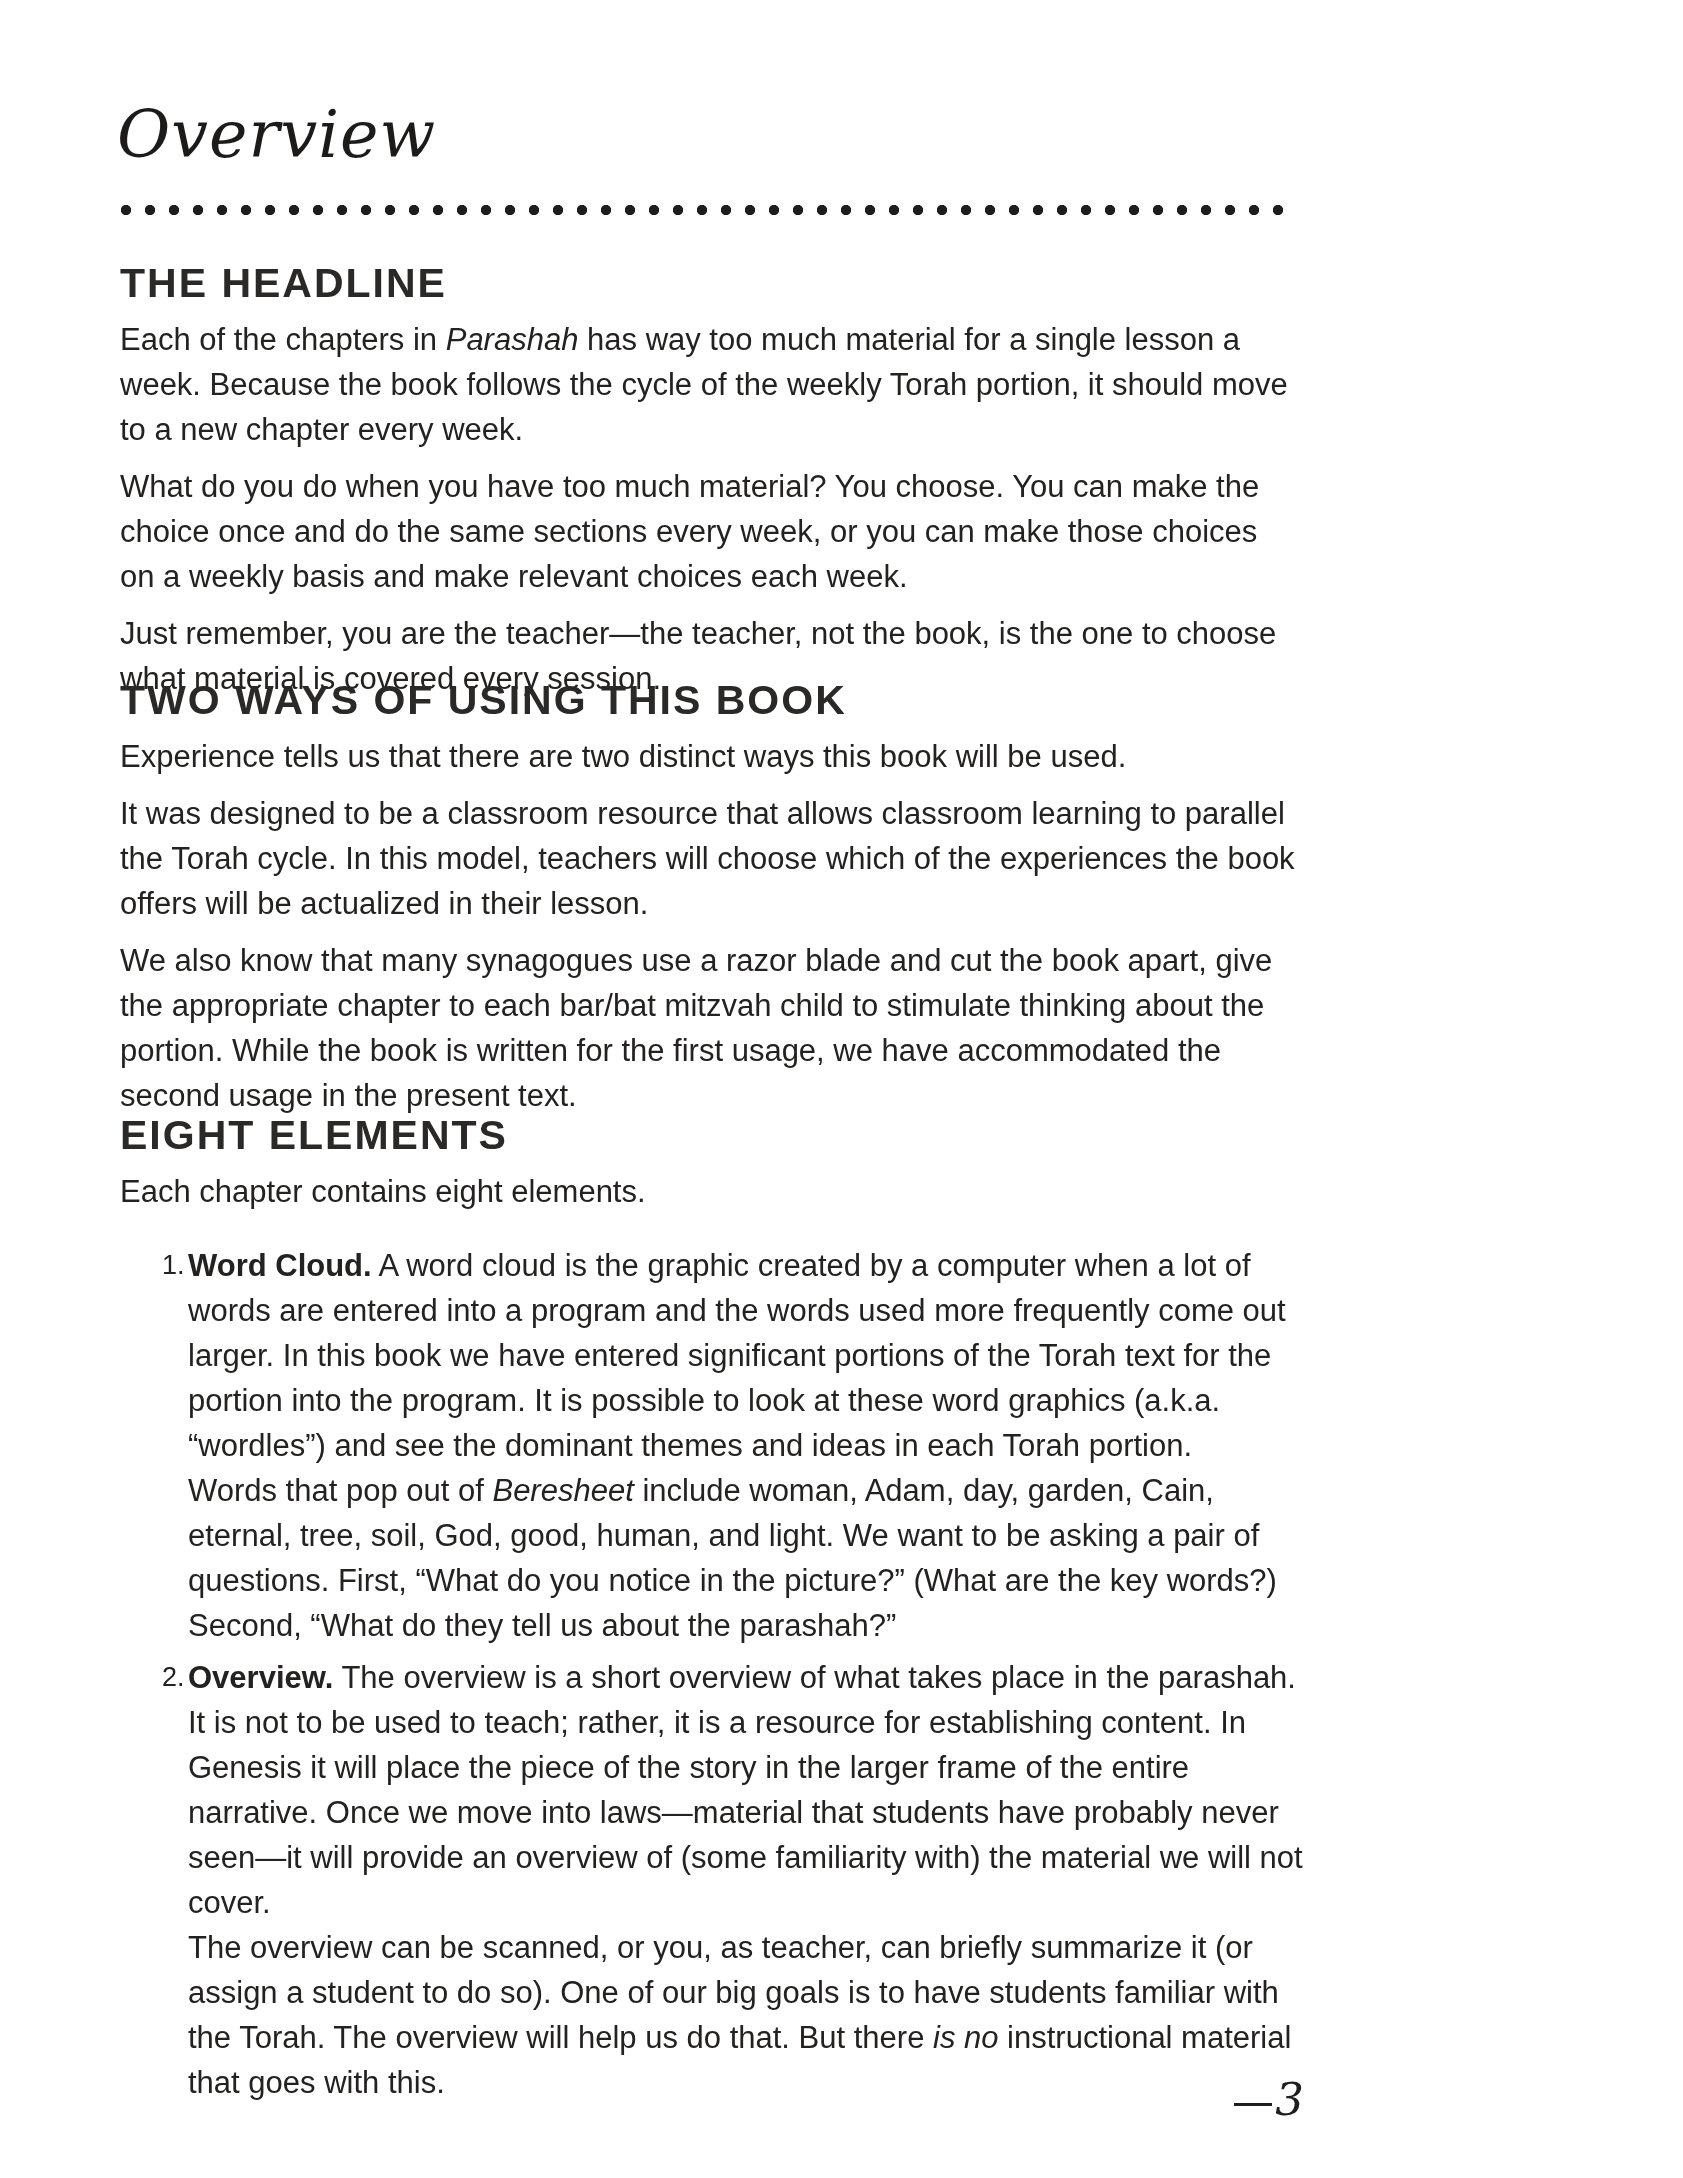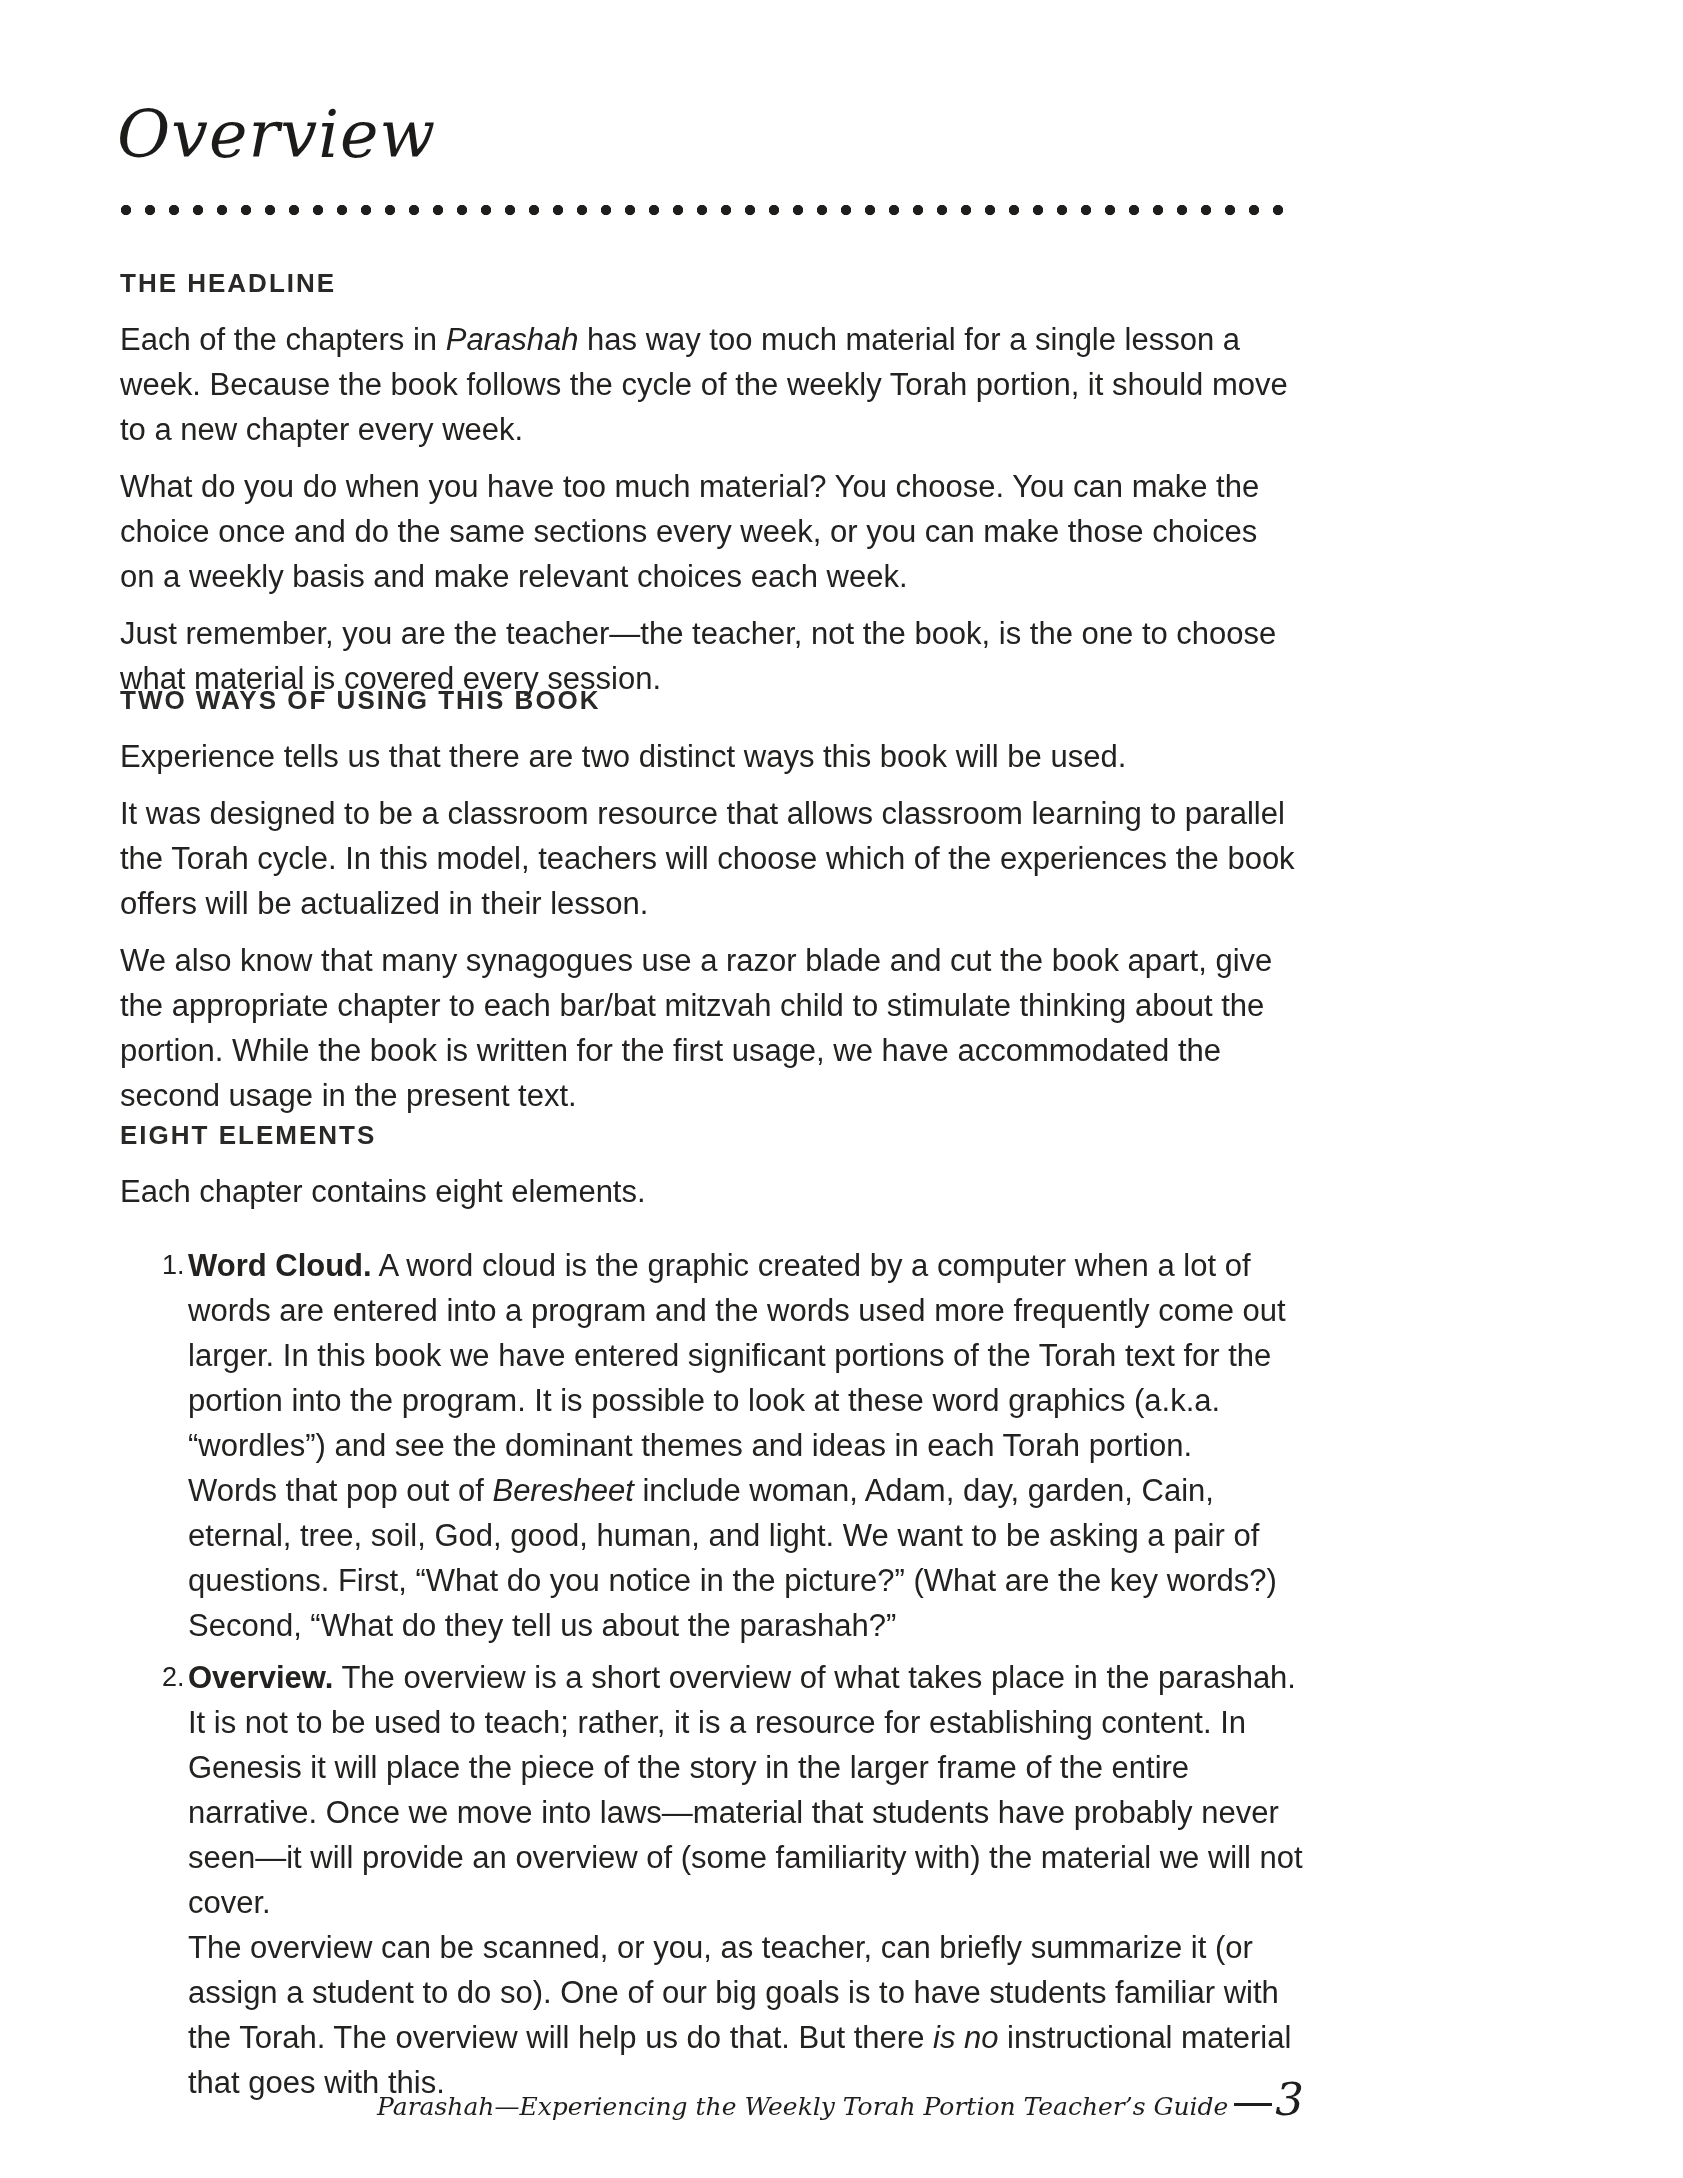--- a/index.html
+++ b/index.html
@@ -11,21 +11,21 @@
          font-size:65px;line-height:1.1;color:#1c1b19;letter-spacing:1px;}
 
   .dotted-rule{position:absolute;left:120px;top:204px;width:1168px;height:13px;
          background-image:radial-gradient(circle at 6px 6px,#1f1e1c 4.8px,rgba(0,0,0,0) 5.5px);
          background-size:24px 13px;background-repeat:repeat-x;}
 
   .sec{position:absolute;left:120px;width:1180px;}
   .sec-1{top:263px;} .sec-2{top:680px;} .sec-3{top:1115px;}
 
   h2{margin:0 0 14px 0;font-family:"Liberation Sans",sans-serif;font-weight:700;
-     font-size:26px;line-height:40px;letter-spacing:2px;color:#2a2927;}
+     font-size:41px;line-height:40px;letter-spacing:2px;color:#2a2927;}
 
   p{margin:0 0 12px 0;font-size:31px;line-height:45px;color:#232220;}
   p:last-child{margin-bottom:0;}
   em{font-style:italic;}
   strong{font-weight:700;}
 
   .list-item{position:absolute;left:120px;width:1186px;display:flex;align-items:flex-start;}
   .li-1{top:1243px;} .li-2{top:1655px;}
   .num{flex:0 0 auto;margin-left:42px;width:26px;font-size:27px;line-height:45px;color:#232220;}
   .li-body{flex:1 1 auto;}
@@ -76,19 +76,18 @@
 
   <div class="list-item li-2">
     <span class="num">2.</span>
     <div class="li-body">
       <p><strong>Overview.</strong><span> The overview is a short overview of what takes place in the parashah. It is not to be used to teach; rather, it is a resource for establishing content. In Genesis it will place the piece of the story in the larger frame of the entire narrative. Once we move into laws—material that students have probably never seen—it will provide an overview of (some familiarity with) the material we will not cover.</span></p>
       <p><span>The overview can be scanned, or you, as teacher, can briefly summarize it (or assign a student to do so). One of our big goals is to have students familiar with the Torah. The overview will help us do that. But there </span><em>is no</em><span> instructional material that goes with this.</span></p>
     </div>
   </div>
 
   <div class="footer">
-    <span class="footer-text"><em>Parashah</em><span>—Experiencing the Weekly Torah Portion Teacher’s Guide</span></span>
     <span class="footer-dash"></span>
     <span class="footer-page">3</span>
   </div>
 
 </div>
 
 
 </body></html>

